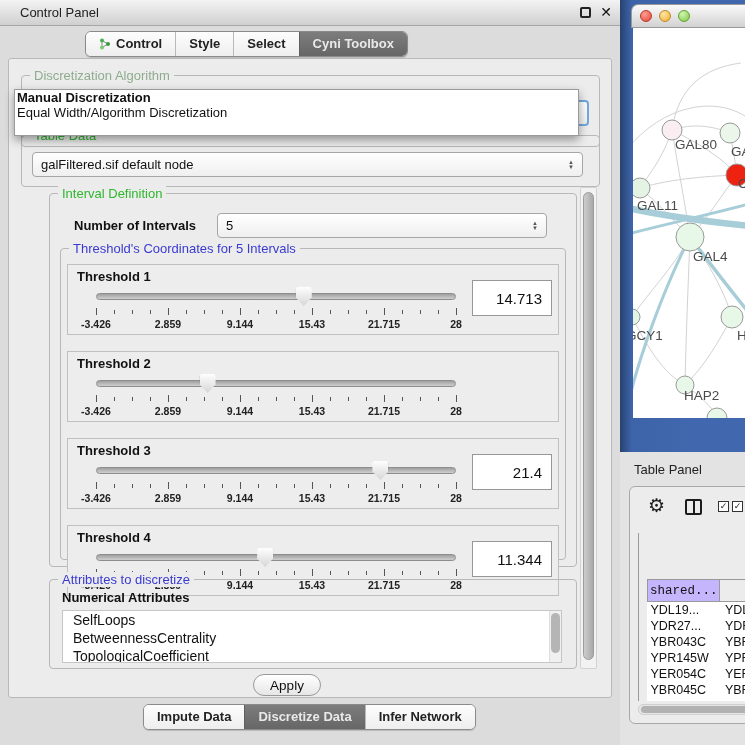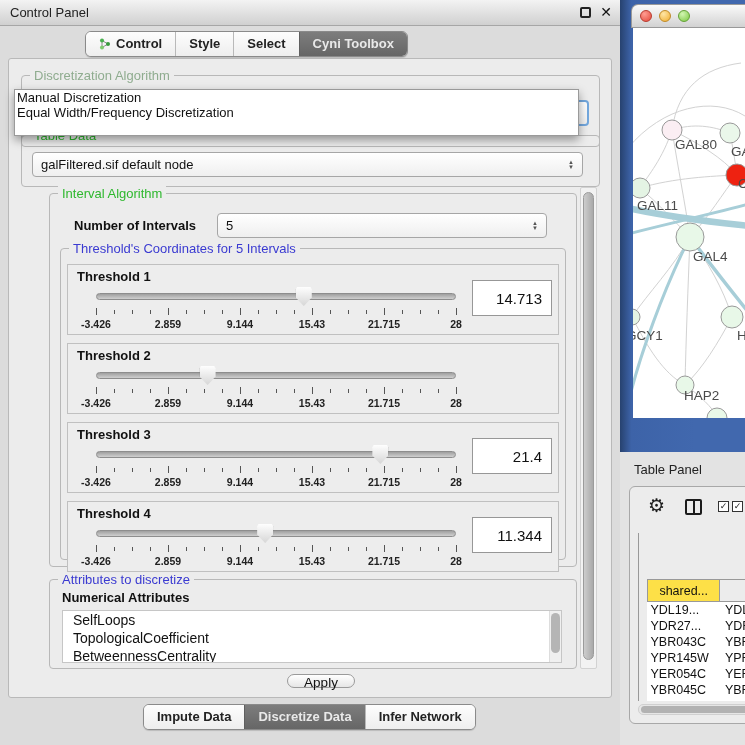--- a/index.html
+++ b/index.html
@@ -3,21 +3,21 @@
 <meta charset="utf-8">
 <style>
   * { margin:0; padding:0; box-sizing:border-box; }
   html,body { width:745px; height:745px; overflow:hidden; }
   body { font-family:"Liberation Sans","DejaVu Sans",sans-serif; background:#d7d7d7; position:relative; }
 
   
   .control-panel { position:absolute; left:0; top:0; width:620px; height:745px; background:#dcdcdc; }
   .cp-titlebar { position:absolute; left:0; top:0; width:620px; height:26px;
     background:linear-gradient(#f3f3f3,#d0d0d0); border-bottom:1px solid #a6a6a6; }
-  .cp-title { position:absolute; left:10px; top:0; line-height:26px; font-size:13px; color:#222; }
+  .cp-title { position:absolute; left:20px; top:0; line-height:26px; font-size:13px; color:#222; }
   .win-btns { position:absolute; right:8px; top:6px; display:flex; gap:9px; align-items:center; }
   .float-icon { width:11px; height:11px; border:2px solid #222; border-radius:2px; display:inline-block; }
   .close-icon { font-size:14px; font-weight:bold; color:#111; line-height:13px; }
 
   .seg-tabs { position:absolute; display:inline-flex; border:1px solid #8a8a8a; border-radius:6px;
     overflow:hidden; background:#f7f7f7; box-shadow:0 1px 1px rgba(0,0,0,.15); }
   .seg-tabs .tab { padding:4px 13px 5px; font-size:13px; font-weight:600; color:#222; white-space:nowrap;
     border-left:1px solid #b9b9b9; background:linear-gradient(#fdfdfd,#eeeeee); display:flex; align-items:center; cursor:default; }
   .seg-tabs .tab:first-child { border-left:none; }
   .seg-tabs .tab.selected { background:linear-gradient(#7d7d7d,#666666); color:#e9e9e9; border-color:#5f5f5f; }
@@ -41,37 +41,37 @@
   .spinner { width:14px; display:flex; flex-direction:column; align-items:center; justify-content:center;
     line-height:5px; color:#555; font-size:6px; margin-right:4px; }
 
   .algo-group { left:12px; top:16px; width:579px; height:72px; }
   .focus-combo { right:10px; top:24px; width:44px; height:26px; border:2px solid #73a7dd; z-index:2; }
 
   .popup { position:absolute; left:5px; top:30px; width:565px; height:47px; background:#fff;
     border:1px solid #9a9a9a; box-shadow:0 4px 9px rgba(0,0,0,.38); z-index:10; }
   .popup-hint { text-align:center; color:#b3b3b3; font-size:12.5px; padding-top:2px; }
   .popup-item { font-size:13px; color:#111; padding-left:2px; line-height:15px; }
-  .popup-item.bold { font-weight:normal; }
+  .popup-item.bold { font-weight:bold; }
 
   .table-data-group { left:12px; top:76px; width:579px; height:52px; }
   .td-combo { left:10px; top:16px; width:551px; height:25px; }
 
   .v-scrollbar { position:absolute; left:571px; top:128px; width:17px; height:482px;
     background:#f2f2f2; border:1px solid #d2d2d2; border-radius:2px; }
   .v-thumb { position:absolute; left:2px; top:4px; width:11px; height:468px; border-radius:6px;
     background:linear-gradient(90deg,#cdcdcd,#a9a9a9); border:1px solid #9b9b9b; }
 
   .interval-group { left:40px; top:134px; width:528px; height:374px; }
   .noi-label { position:absolute; left:24px; top:24px; font-size:13px; font-weight:bold; color:#111; }
   .noi-combo { left:167px; top:19px; width:330px; height:25px; }
   .thr-group { position:absolute; left:10px; top:54px; width:506px; height:312px;
     border:1px solid #b8b8b8; border-radius:4px; }
 
-  .thr-box { position:relative; margin:3px 6px 8px; height:71px; border:1px solid #c0c0c0; background:#ededed; }
+  .thr-box { position:relative; margin:3px 6px 16px; height:71px; border:1px solid #c0c0c0; background:#ededed; }
   .thr-box:first-child { margin-top:15px; }
   .thr-label { position:absolute; left:9px; top:4px; font-size:13px; font-weight:bold; color:#111; }
   .thr-slider { position:absolute; left:28px; top:22px; width:360px; height:44px; }
   .thr-track { position:absolute; left:0; top:6px; width:100%; height:7px; border:1px solid #8d8d8d;
     border-radius:4px; background:linear-gradient(#9f9f9f,#cfcfcf); }
   .thr-thumb { position:absolute; top:0; width:16px; height:19px; margin-left:-8px;
     background:linear-gradient(#fefefe,#d6d6d6);
     clip-path:polygon(8% 0,92% 0,100% 12%,100% 55%,50% 100%,0 55%,0 12%);
     filter:drop-shadow(0 0 1px #777); }
   .tick { position:absolute; width:1px; background:#555; }
@@ -83,21 +83,21 @@
     background:#fff; font-family:inherit; font-size:15px; color:#111; text-align:right; padding-right:9px; }
 
   .attr-group { left:40px; top:520px; width:528px; height:90px; }
   .attr-subtitle { position:absolute; left:12px; top:10px; font-size:13px; font-weight:bold; color:#111; }
   .attr-list { position:absolute; left:12px; top:30px; width:500px; height:53px; background:#fff;
     border:1px solid #c6c6c6; overflow:hidden; }
   .attr-item { font-size:14px; color:#111; padding-left:10px; line-height:18px; white-space:nowrap; }
   .list-scrollbar { position:absolute; right:0; top:0; width:12px; height:51px; background:#f0f0f0; border-left:1px solid #ddd; }
   .list-thumb { position:absolute; left:1px; top:2px; width:9px; height:40px; border-radius:5px; background:#b5b5b5; }
 
-  .apply-btn { position:absolute; left:278px; top:615px; width:68px; height:14px; border:1px solid #9a9a9a;
+  .apply-btn { position:absolute; left:244px; top:615px; width:68px; height:22px; border:1px solid #9a9a9a;
     border-radius:11px; background:linear-gradient(#ffffff,#e6e6e6); font-family:inherit;
     font-size:13.5px; color:#111; }
 
   
   .network-window { position:absolute; left:620px; top:0; width:125px; height:452px;
     background:linear-gradient(90deg,#27426f,#3d63a8 9%,#4168ae 60%); }
   .mac-titlebar { position:absolute; left:11px; top:4px; width:114px; height:24px;
     border-radius:7px 0 0 0; background:linear-gradient(#fafafa,#d2d2d2); border:1px solid #999;
     border-right:none; display:flex; align-items:center; padding-left:8px; gap:7px; }
   .light { width:12px; height:12px; border-radius:50%; }
@@ -114,21 +114,21 @@
     border:1px solid #a8a8a8; border-radius:6px; }
   .gear-icon { position:absolute; left:18px; top:7px; font-size:19px; color:#1c1c1c; }
   .split-icon { position:absolute; left:55px; top:12px; width:17px; height:16px; border:2px solid #1c1c1c; border-radius:2px; }
   .split-icon:after { content:""; position:absolute; left:5.5px; top:0; width:2px; height:12px; background:#1c1c1c; }
   .check-icons { position:absolute; left:88px; top:14px; display:flex; gap:3px; }
   .check-box { width:11px; height:11px; border:1.5px solid #333; font-size:9px; line-height:9px;
     text-align:center; color:#222; background:#fff; }
   .node-table { position:absolute; left:8px; top:46px; width:170px; border-collapse:collapse;
     background:#fff; font-size:12.5px; color:#111; }
   .node-table th { height:22px; font-weight:normal; border:1px solid #999; }
-  .th-shared { width:72px; background:#fde047; text-align:center; }
+  .th-shared { width:72px; background:#c4b5fd; text-align:center;font-family:Liberation Mono, monospace; }
   .th-name { width:96px; background:#ececec; text-align:left; padding-left:28px; }
   .node-table td { height:16px; white-space:nowrap; overflow:hidden; }
   .td-c1 { padding-left:3px; width:72px;margin-left:7px; }
   .td-c2 { padding-left:5px; }
   .table-clip { position:absolute; left:8px; top:46px; width:140px; height:168px; overflow:hidden;
     border-left:1px solid #999; }
   .h-scrollbar { position:absolute; left:8px; top:217px; width:132px; height:11px; background:#e6e6e6;
     border:1px solid #d0d0d0; border-radius:5px; }
   .h-thumb { position:absolute; left:2px; top:1px; width:124px; height:7px; border-radius:4px; background:#b2b2b2; }
 </style>
@@ -171,33 +171,33 @@
     <div class="group algo-group">
       <span class="group-title gt-dim">Discretization Algorithm</span>
       <span class="combo focus-combo">
         <span class="combo-text"></span>
           <span class="spinner">▲<br>▼</span>
       </span>
     </div>
 
     <div class="popup">
       <div class="popup-item bold">Manual Discretization</div>
-      <div class="popup-item">Equal Width/Frequency Discretization</div>
+      <div class="popup-item">Equal Width/Algorithm Discretization</div>
     </div>
 
     <div class="group table-data-group">
       <span class="group-title gt-green">Table Data</span>
       <span class="combo td-combo">
         <span class="combo-text">galFiltered.sif default node</span>
         <span class="spinner">▲<br>▼</span>
       </span>
     </div>
 
     <div class="group interval-group">
-      <span class="group-title gt-green">Interval Algorithm</span>
+      <span class="group-title gt-green">Interval Definition</span>
       <span class="noi-label">Number of Intervals</span>
       <span class="combo noi-combo">
         <span class="combo-text">5</span>
         <span class="spinner">▲<br>▼</span>
       </span>
       <div class="thr-group">
         <span class="group-title gt-blue">Threshold's Coordinates for 5 Intervals</span>
         <div id="thr-container">
             <div class="thr-box">
               <div class="thr-label">Threshold 1</div>
@@ -341,22 +341,22 @@
           </div>
       </div>
     </div>
 
     <div class="group attr-group">
       <span class="group-title gt-blue">Attributes to discretize</span>
       <span class="attr-subtitle">Numerical Attributes</span>
       <div class="attr-list">
         <div id="attr-items">
             <div class="attr-item">SelfLoops</div>
+            <div class="attr-item">BetweennessCentrality</div>
             <div class="attr-item">TopologicalCoefficient</div>
-            <div class="attr-item">BetweennessCentrality</div>
           </div>
         <div class="list-scrollbar">
             <div class="list-thumb"></div>
           </div>
       </div>
     </div>
 
     <button class="apply-btn">Apply</button>
 
     <div class="v-scrollbar">

